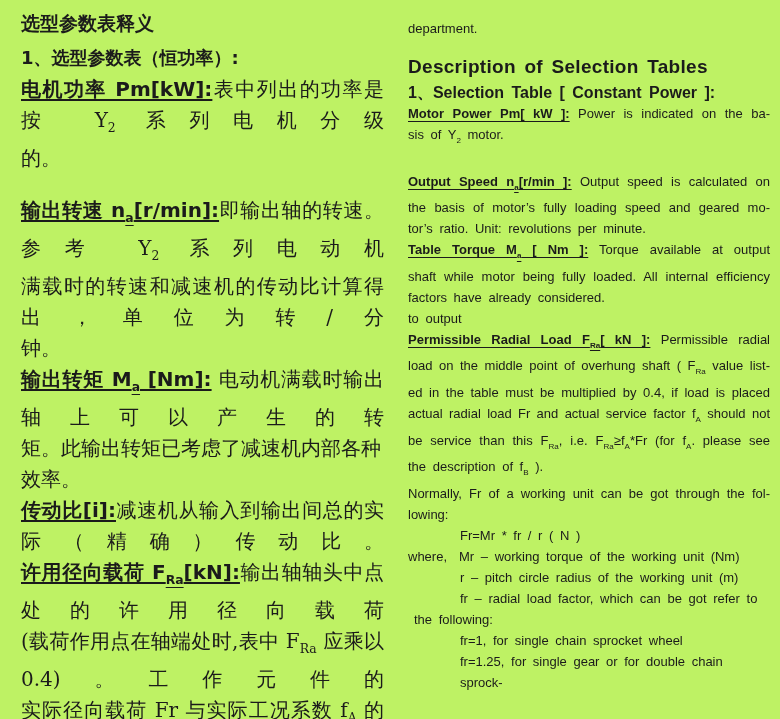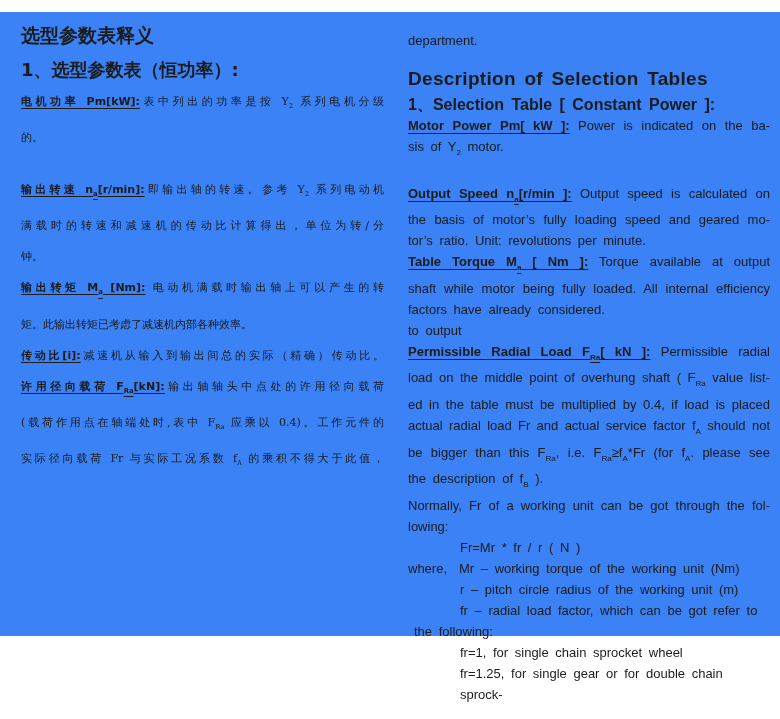--- a/index.html
+++ b/index.html
@@ -1,26 +1,26 @@
 <!DOCTYPE html>
 <html><head>
 <meta charset="utf-8">
 <style>
   html,body{margin:0;padding:0;}
   body{
     width:780px;height:719px;background:#ffffff;color:#1b1b1b;
     font-family:"Liberation Sans","DejaVu Sans",sans-serif;overflow:hidden;
   }
-  .page{display:flex;width:780px;height:624px;background:#3b82f6;margin-top:12px;}
+  .page{display:flex;width:780px;height:719px;background:#bef264;}
   .col{box-sizing:border-box;flex:0 0 auto;}
   .zh{width:363px;margin-left:21px;padding-top:5px;font-family:"DejaVu Serif","Liberation Serif",serif;}
   .en{width:362px;margin-left:24px;padding-top:18px;font-family:"Liberation Sans","DejaVu Sans",sans-serif;}
 
   .line{min-height:1em;white-space:normal;}
-  .zh .line{font-size:11px;line-height:31px;}
+  .zh .line{font-size:20px;line-height:31px;}
   .en .line{font-size:13px;line-height:21px;}
   .en .line:not(.j){word-spacing:3px;}
 
   .j{text-align:justify;text-align-last:justify;}
 
   .zh .gap{margin-top:21px;}
   .en .gap{margin-top:20px;}
 
   .zh .title{font-family:"DejaVu Sans","Liberation Sans",sans-serif;font-size:19px;font-weight:bold;line-height:36px;}
   .zh .subtitle{font-family:"DejaVu Sans","Liberation Sans",sans-serif;font-size:18px;font-weight:bold;line-height:33px;}
@@ -64,21 +64,21 @@
       <div class="line j"><span>the basis of motor’s fully loading speed and geared mo-</span></div>
       <div class="line"><span>tor’s ratio. Unit: revolutions per minute.</span></div>
       <div class="line j"><span class="b u">Table Torque M</span><sub class="b u">a</sub><span class="b u"> [ Nm ]:</span><span> Torque available at output</span></div>
       <div class="line j"><span>shaft while motor being fully loaded. All internal efficiency</span></div>
       <div class="line"><span>factors have already considered.</span></div>
       <div class="line"><span>to output</span></div>
       <div class="line j"><span class="b u">Permissible Radial Load F</span><sub class="b u">Ra</sub><span class="b u">[ kN ]:</span><span> Permissible radial</span></div>
       <div class="line j"><span>load on the middle point of overhung shaft  ( F</span><sub>Ra</sub><span> value list-</span></div>
       <div class="line j"><span>ed in the table must be multiplied by 0.4, if load is placed</span></div>
       <div class="line j"><span>actual radial load Fr and actual service factor f</span><sub>A</sub><span> should not</span></div>
-      <div class="line j"><span>be bigger than this F</span><sub>Ra</sub><span>, i.e. F</span><sub>Ra</sub><span>≥f</span><sub>A</sub><span>*Fr  (for f</span><sub>A</sub><span>. please see</span></div>
+      <div class="line j"><span>be service than this F</span><sub>Ra</sub><span>, i.e. F</span><sub>Ra</sub><span>≥f</span><sub>A</sub><span>*Fr  (for f</span><sub>A</sub><span>. please see</span></div>
       <div class="line"><span>the description of f</span><sub>B</sub><span> ).</span></div>
       <div class="line j"><span>Normally, Fr of a working unit can be got through the fol-</span></div>
       <div class="line"><span>lowing:</span></div>
       <div class="line ind2"><span>Fr=Mr * fr / r ( N )</span></div>
       <div class="line"><span>where,</span><span style="margin-left: 12px;">Mr – working torque of the working unit (Nm)</span></div>
       <div class="line ind2"><span>r – pitch circle radius of the working unit (m)</span></div>
       <div class="line ind2"><span>fr – radial load factor, which can be got refer to</span></div>
       <div class="line ind1"><span>the following:</span></div>
       <div class="line ind2"><span>fr=1, for single chain sprocket wheel</span></div>
       <div class="line ind2"><span>fr=1.25, for single gear or for double chain sprock-</span></div>

